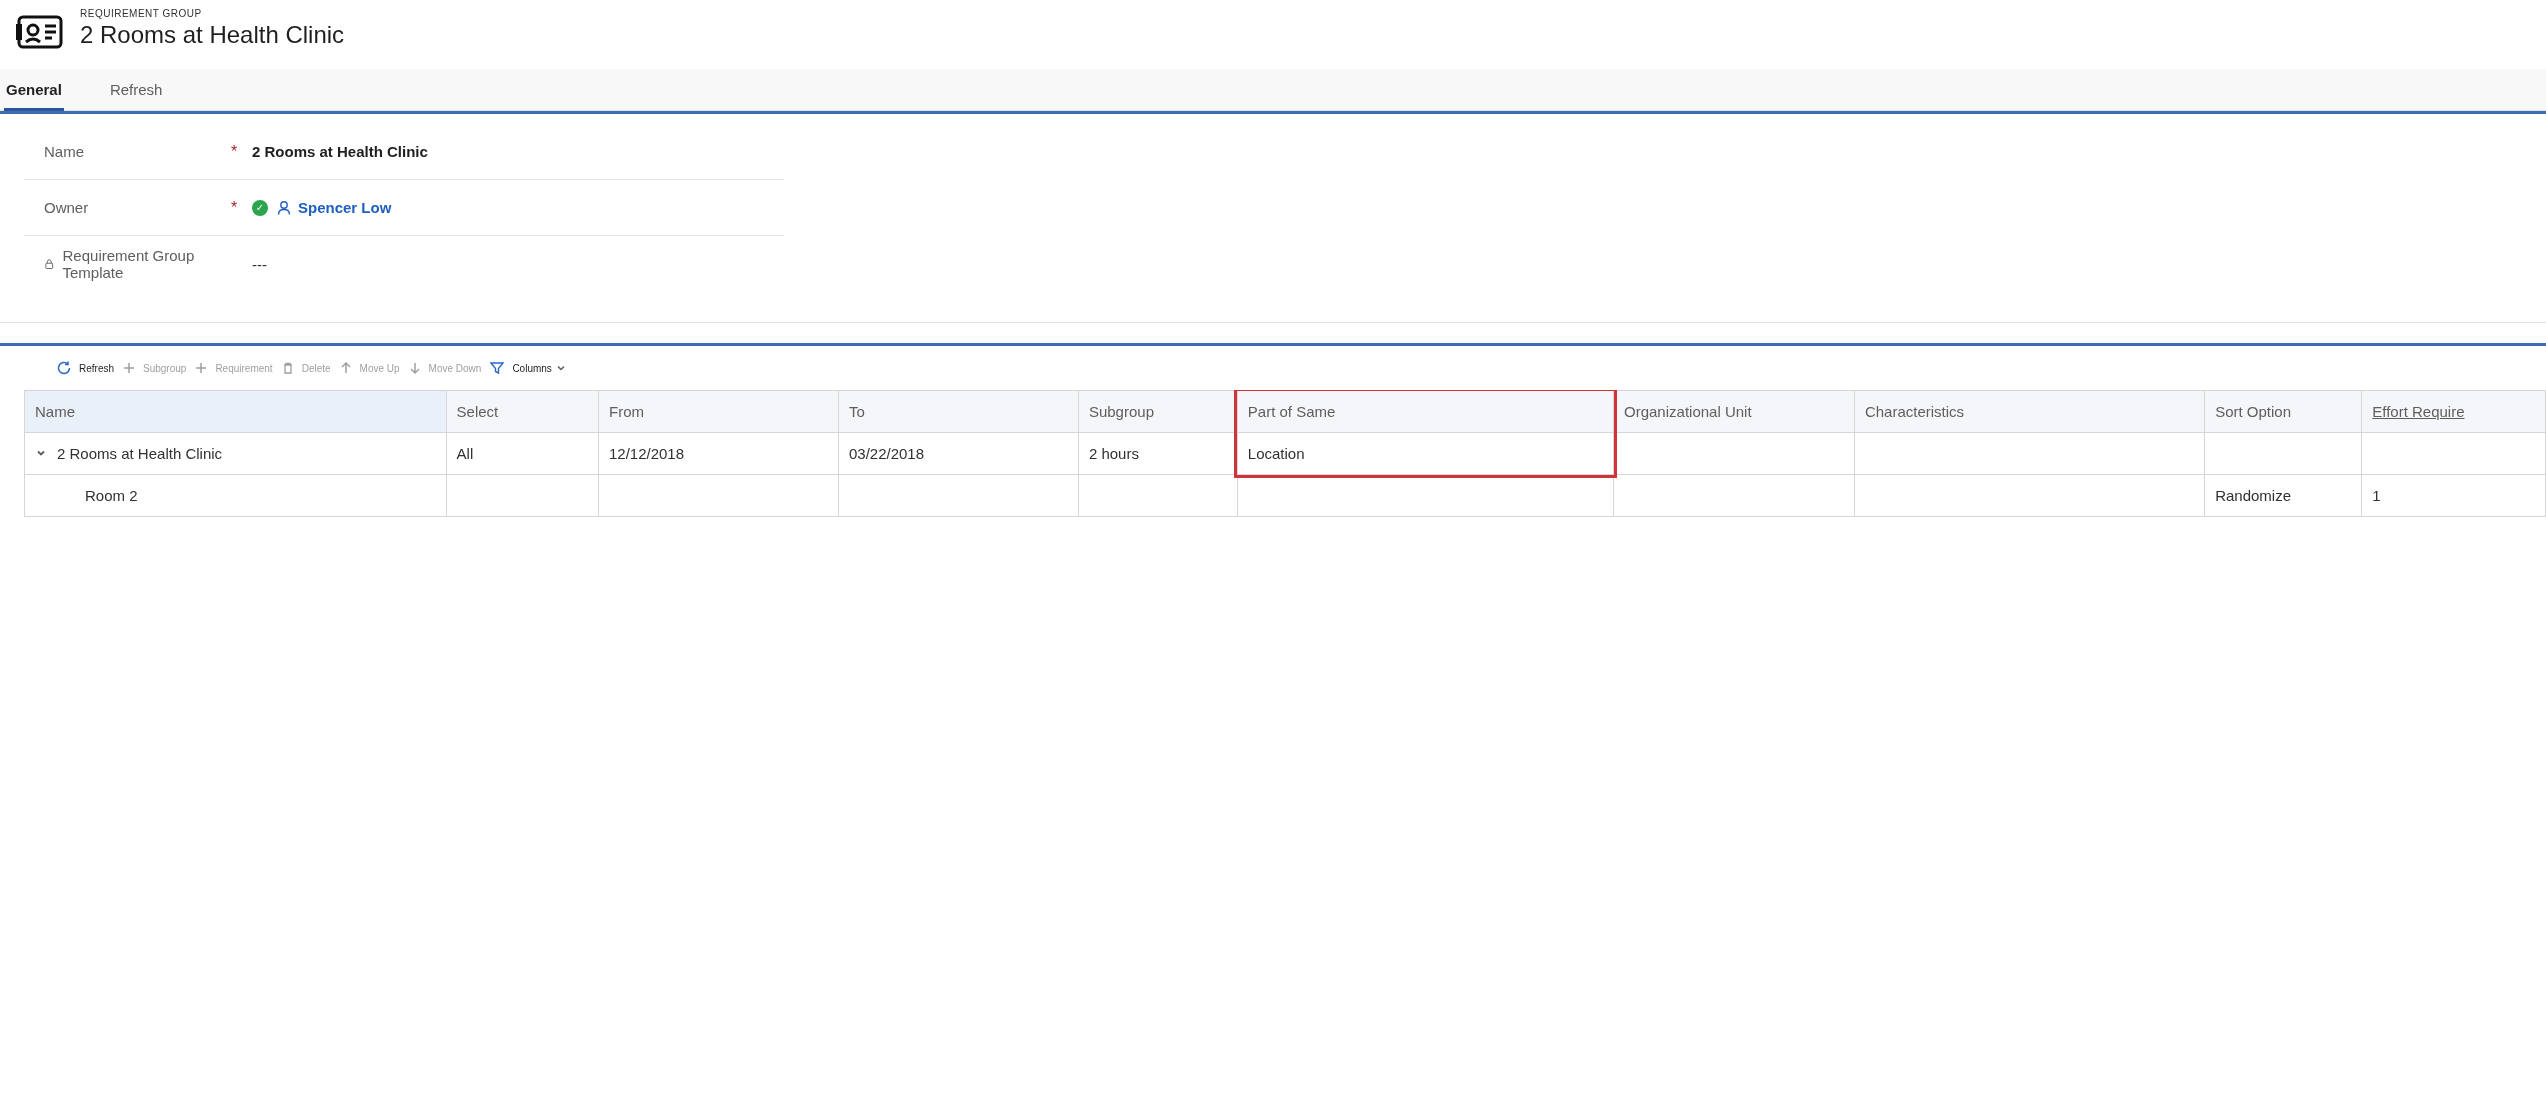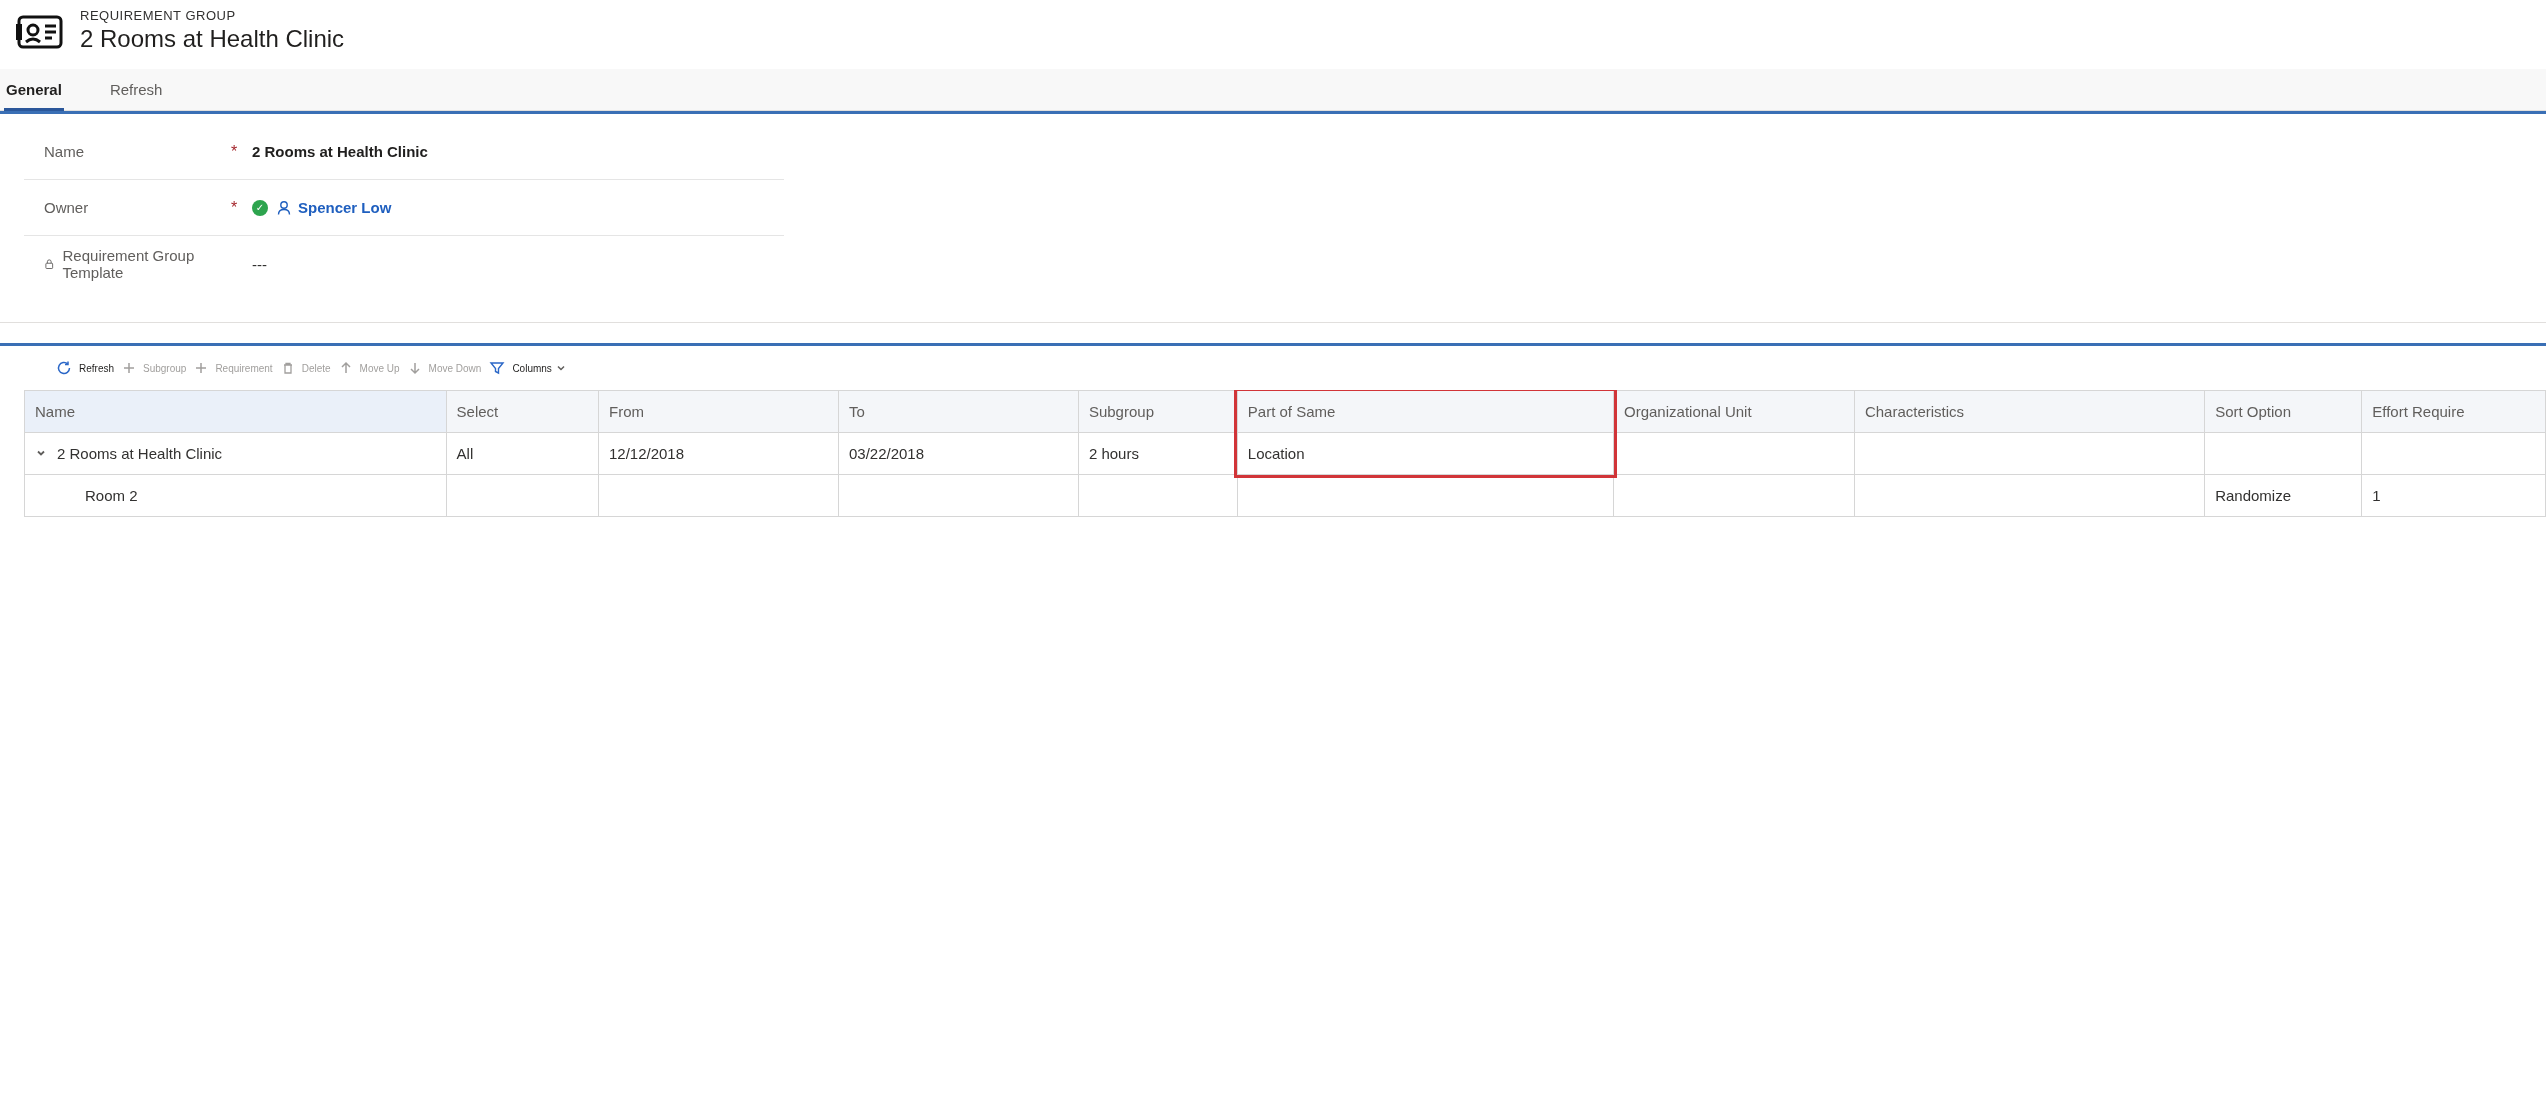--- a/index.html
+++ b/index.html
@@ -14,21 +14,21 @@
     display: flex;
     align-items: flex-start;
     padding: 8px 16px 14px 16px;
     gap: 16px;
   }
   .header-icon {
     margin-top: 4px;
   }
   .header-text { display: flex; flex-direction: column; }
   .header-label {
-    font-size: 13px;
+    font-size: 10px;
     letter-spacing: 0.5px;
     color: #323130;
     text-transform: uppercase;
   }
   .header-title {
     font-size: 24px;
     font-weight: 400;
     color: #201f1e;
     margin-top: 2px;
   }
@@ -162,21 +162,21 @@
   }
   .grid th.name-col { background: #eaf0f9; width: 260px; }
   .grid .col-select { width: 94px; }
   .grid .col-from { width: 148px; }
   .grid .col-to { width: 148px; }
   .grid .col-dur { width: 98px; }
   .grid .col-pos { width: 232px; }
   .grid .col-org { width: 140px; }
   .grid .col-char { width: 216px; }
   .grid .col-sort { width: 96px; }
-  .grid .col-effort { width: 90px; }
+  .grid .col-effort { width: 90px; text-decoration: underline; }
   .row-expand {
     display: inline-flex;
     align-items: center;
     gap: 10px;
   }
   .chevron-down { color: #605e5c; }
   .indent-1 { padding-left: 60px !important; }
   .highlight-col-th { position: relative; }
   .highlight-box {
     position: absolute;

